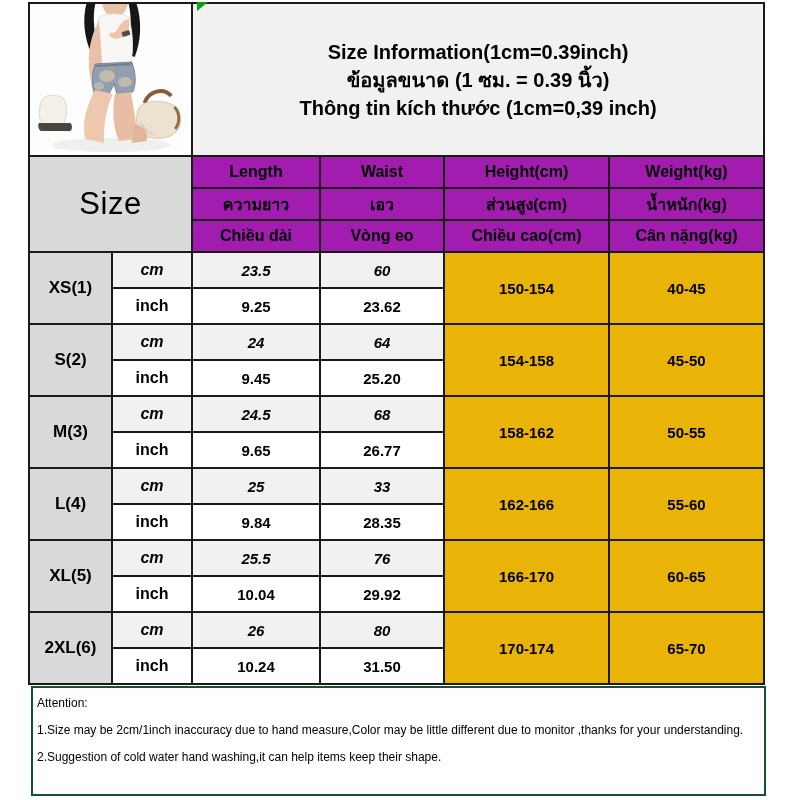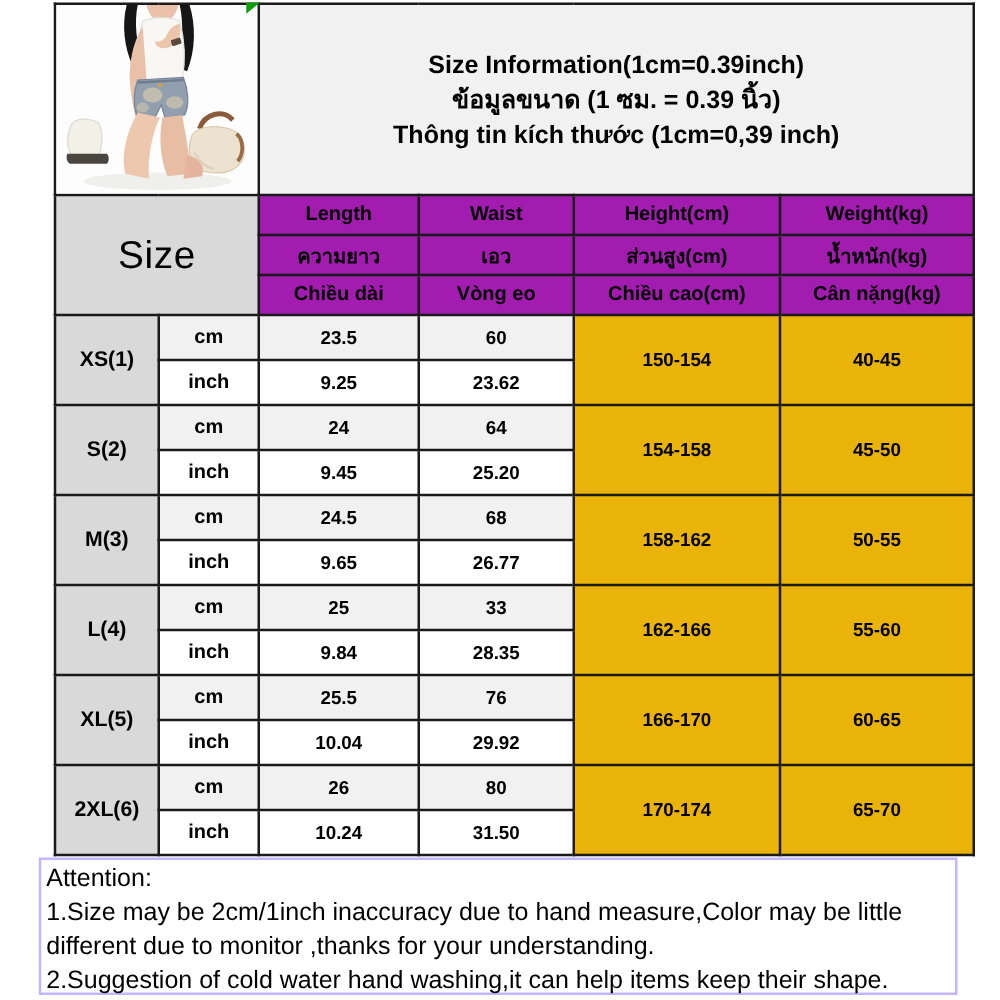--- a/index.html
+++ b/index.html
@@ -4,21 +4,21 @@
 <style>
   html,body{margin:0;padding:0;}
   body{
     width:800px;height:800px;background:#ffffff;
     font-family:"Liberation Sans","DejaVu Sans",sans-serif;
     color:#000;
   }
   .page{position:relative;width:800px;height:800px;background:#fff;overflow:hidden;}
 
   table.size-table{
-    position:absolute;left:43px;top:2px;
+    position:absolute;left:28px;top:2px;
     border-collapse:collapse;table-layout:fixed;
     width:735px;background:#fff;
   }
   table.size-table td{
     border:2px solid #1a1a1a;
     text-align:center;vertical-align:middle;
     padding:0;overflow:hidden;
   }
   tr.photo-row{height:151px;}
   tr.hdr-row{height:32px;}
@@ -29,36 +29,36 @@
     background:#f1f1f1;font-weight:bold;font-size:20px;line-height:28px;
   }
   td.size-corner{background:#d9d9d9;font-weight:normal;font-size:31px;letter-spacing:.5px;}
   td.hdr{background:#a21caf;font-weight:bold;font-size:16px;}
   td.size-name{background:#d9d9d9;font-weight:bold;font-size:17px;margin-top:48px;}
   td.unit{font-weight:bold;font-size:16px;}
   td.val{font-weight:bold;font-size:15px;}
   td.range{background:#eab308;font-weight:bold;font-size:15px;}
   td.cm-bg{background:#f1f1f1;}
   td.inch-bg{background:#ffffff;margin-top:29px;}
-  td.thin-b{border-bottom-width:1px;}
+  td.thin-b{border-bottom-width:1px;font-style:italic;}
   td.group-b{border-bottom-width:3px;}
 
   .corner-marker{
     position:absolute;left:197px;top:2px;
     width:0;height:0;
     border-top:9px solid #0ca00c;
     border-right:11px solid transparent;
     z-index:3;
   }
 
   .attention-box{
     position:absolute;left:31px;top:686px;width:721px;height:104px;
-    border:2px solid #c4b5fd;background:#fff;
+    border:2px solid #14532d;background:#fff;
     padding:2px 6px 0 4px;
-    font-size:20px;line-height:27px;text-align:left;
+    font-size:12px;line-height:27px;text-align:left;
   }
   .attention-box p{margin:0;}
   svg{display:block;}
 </style>
 </head>
 <body>
 
 <div class="page">
 
   <table class="size-table">

